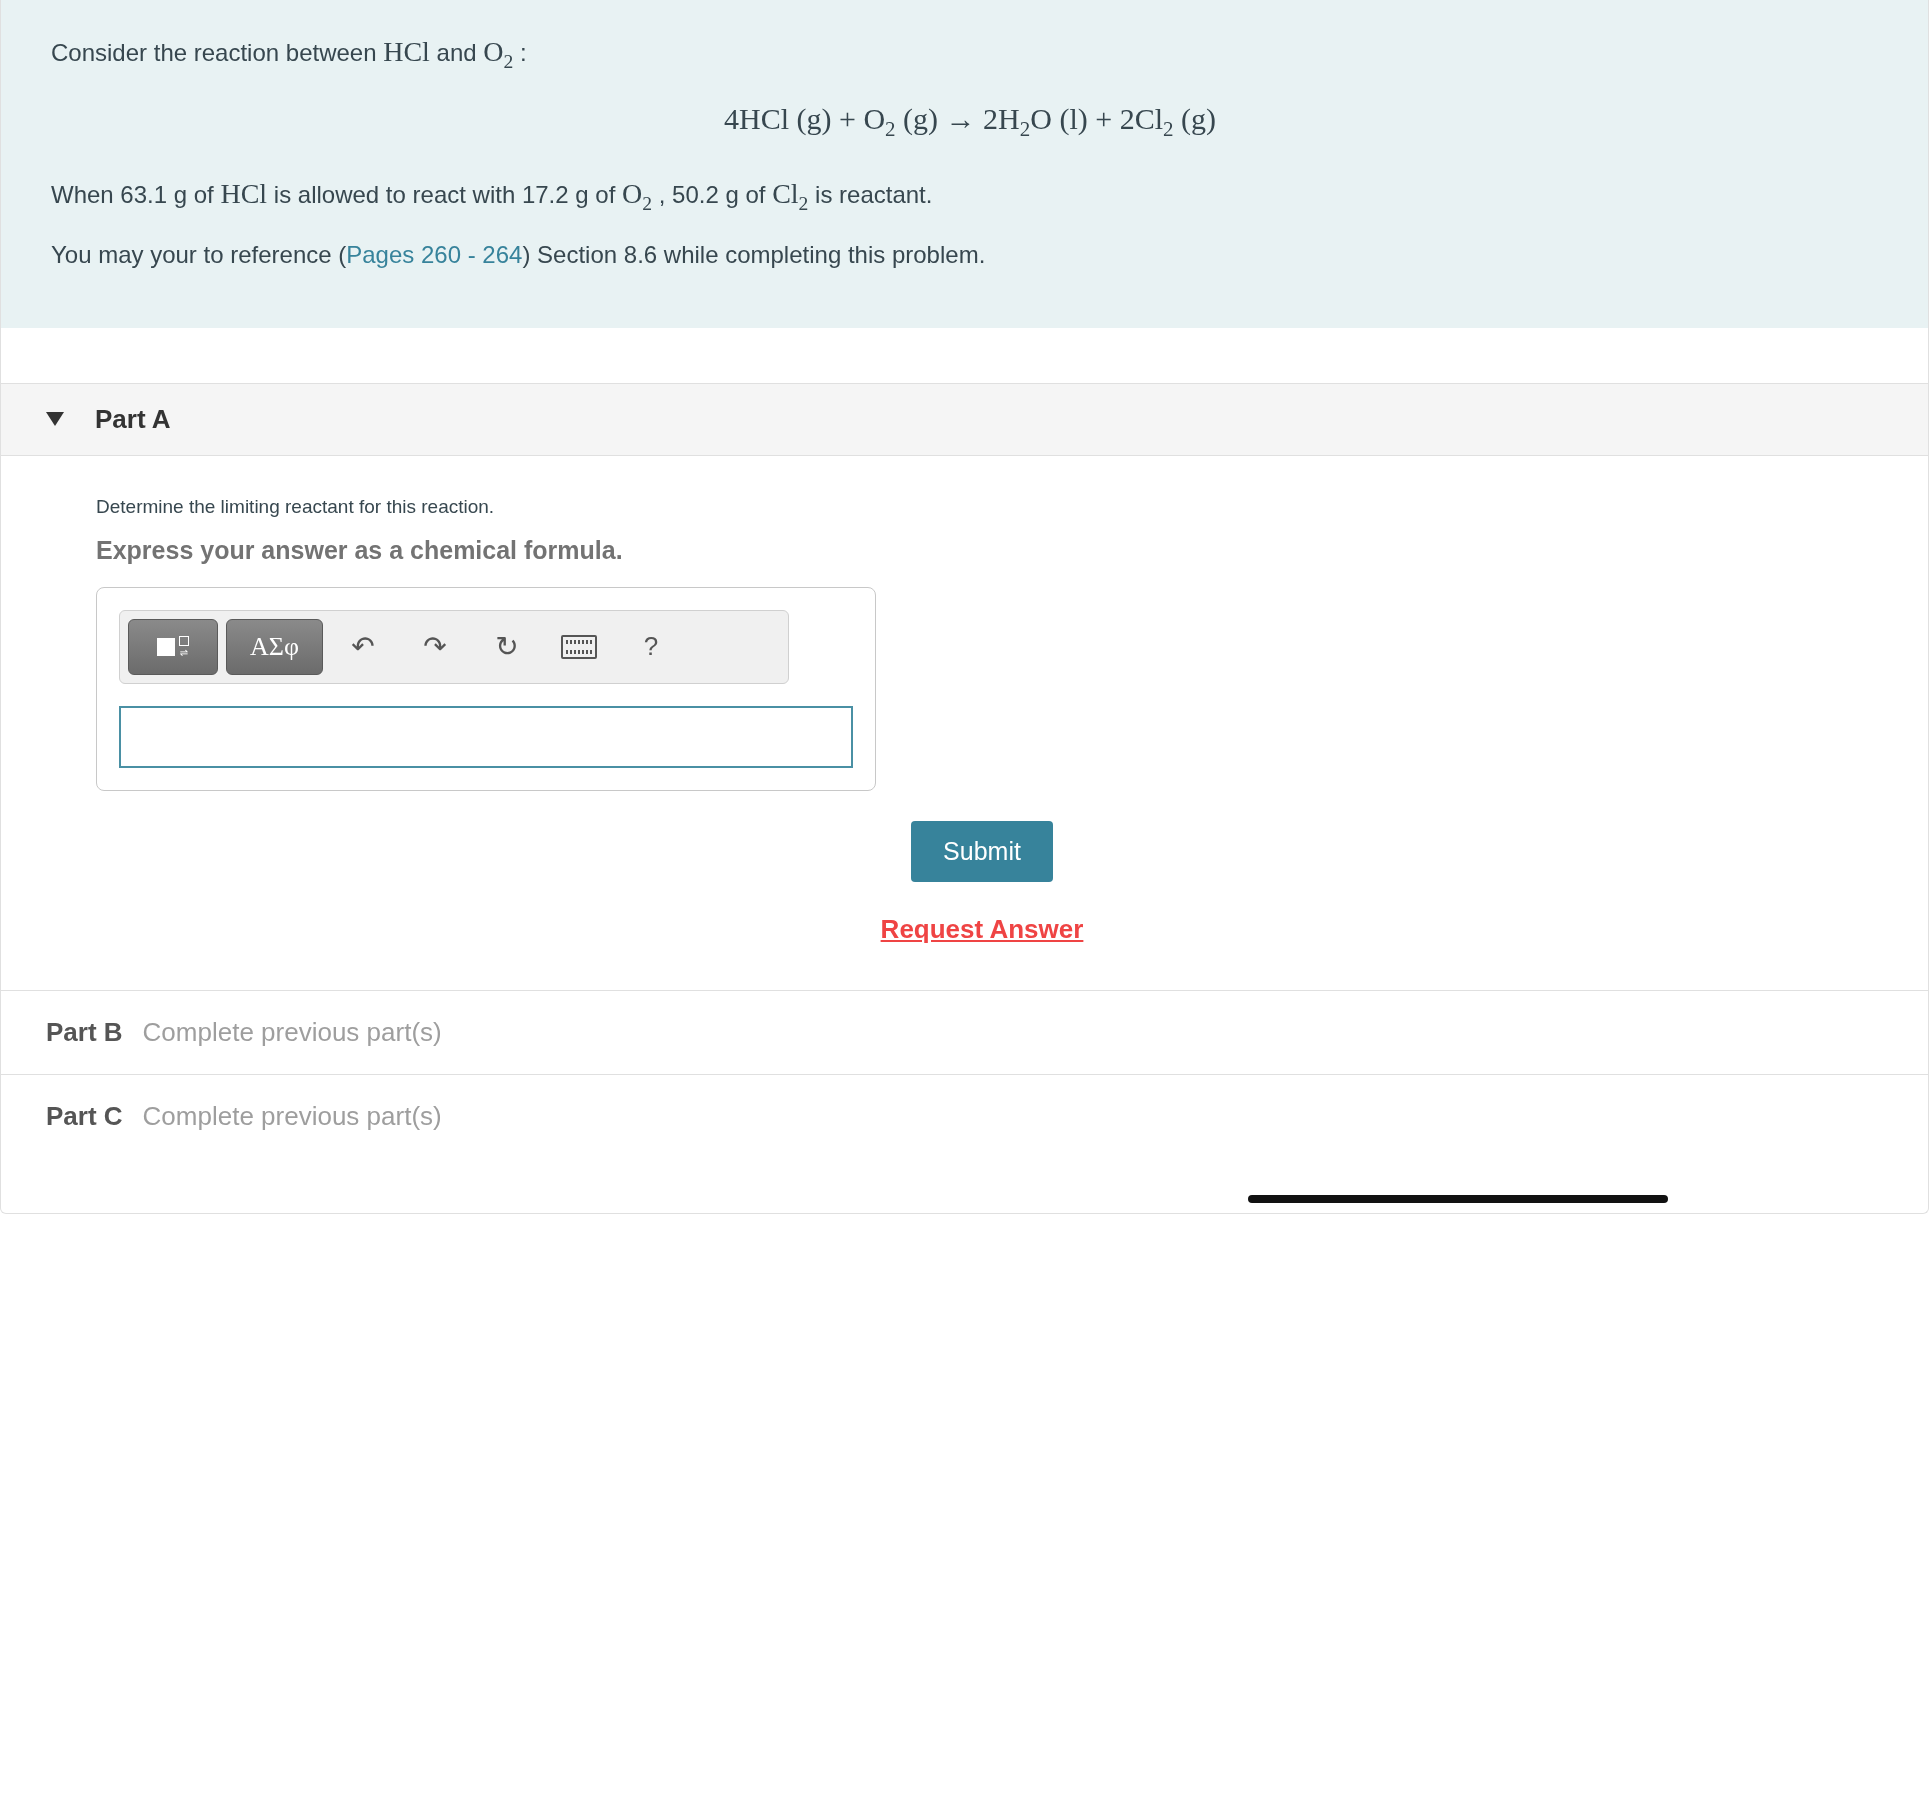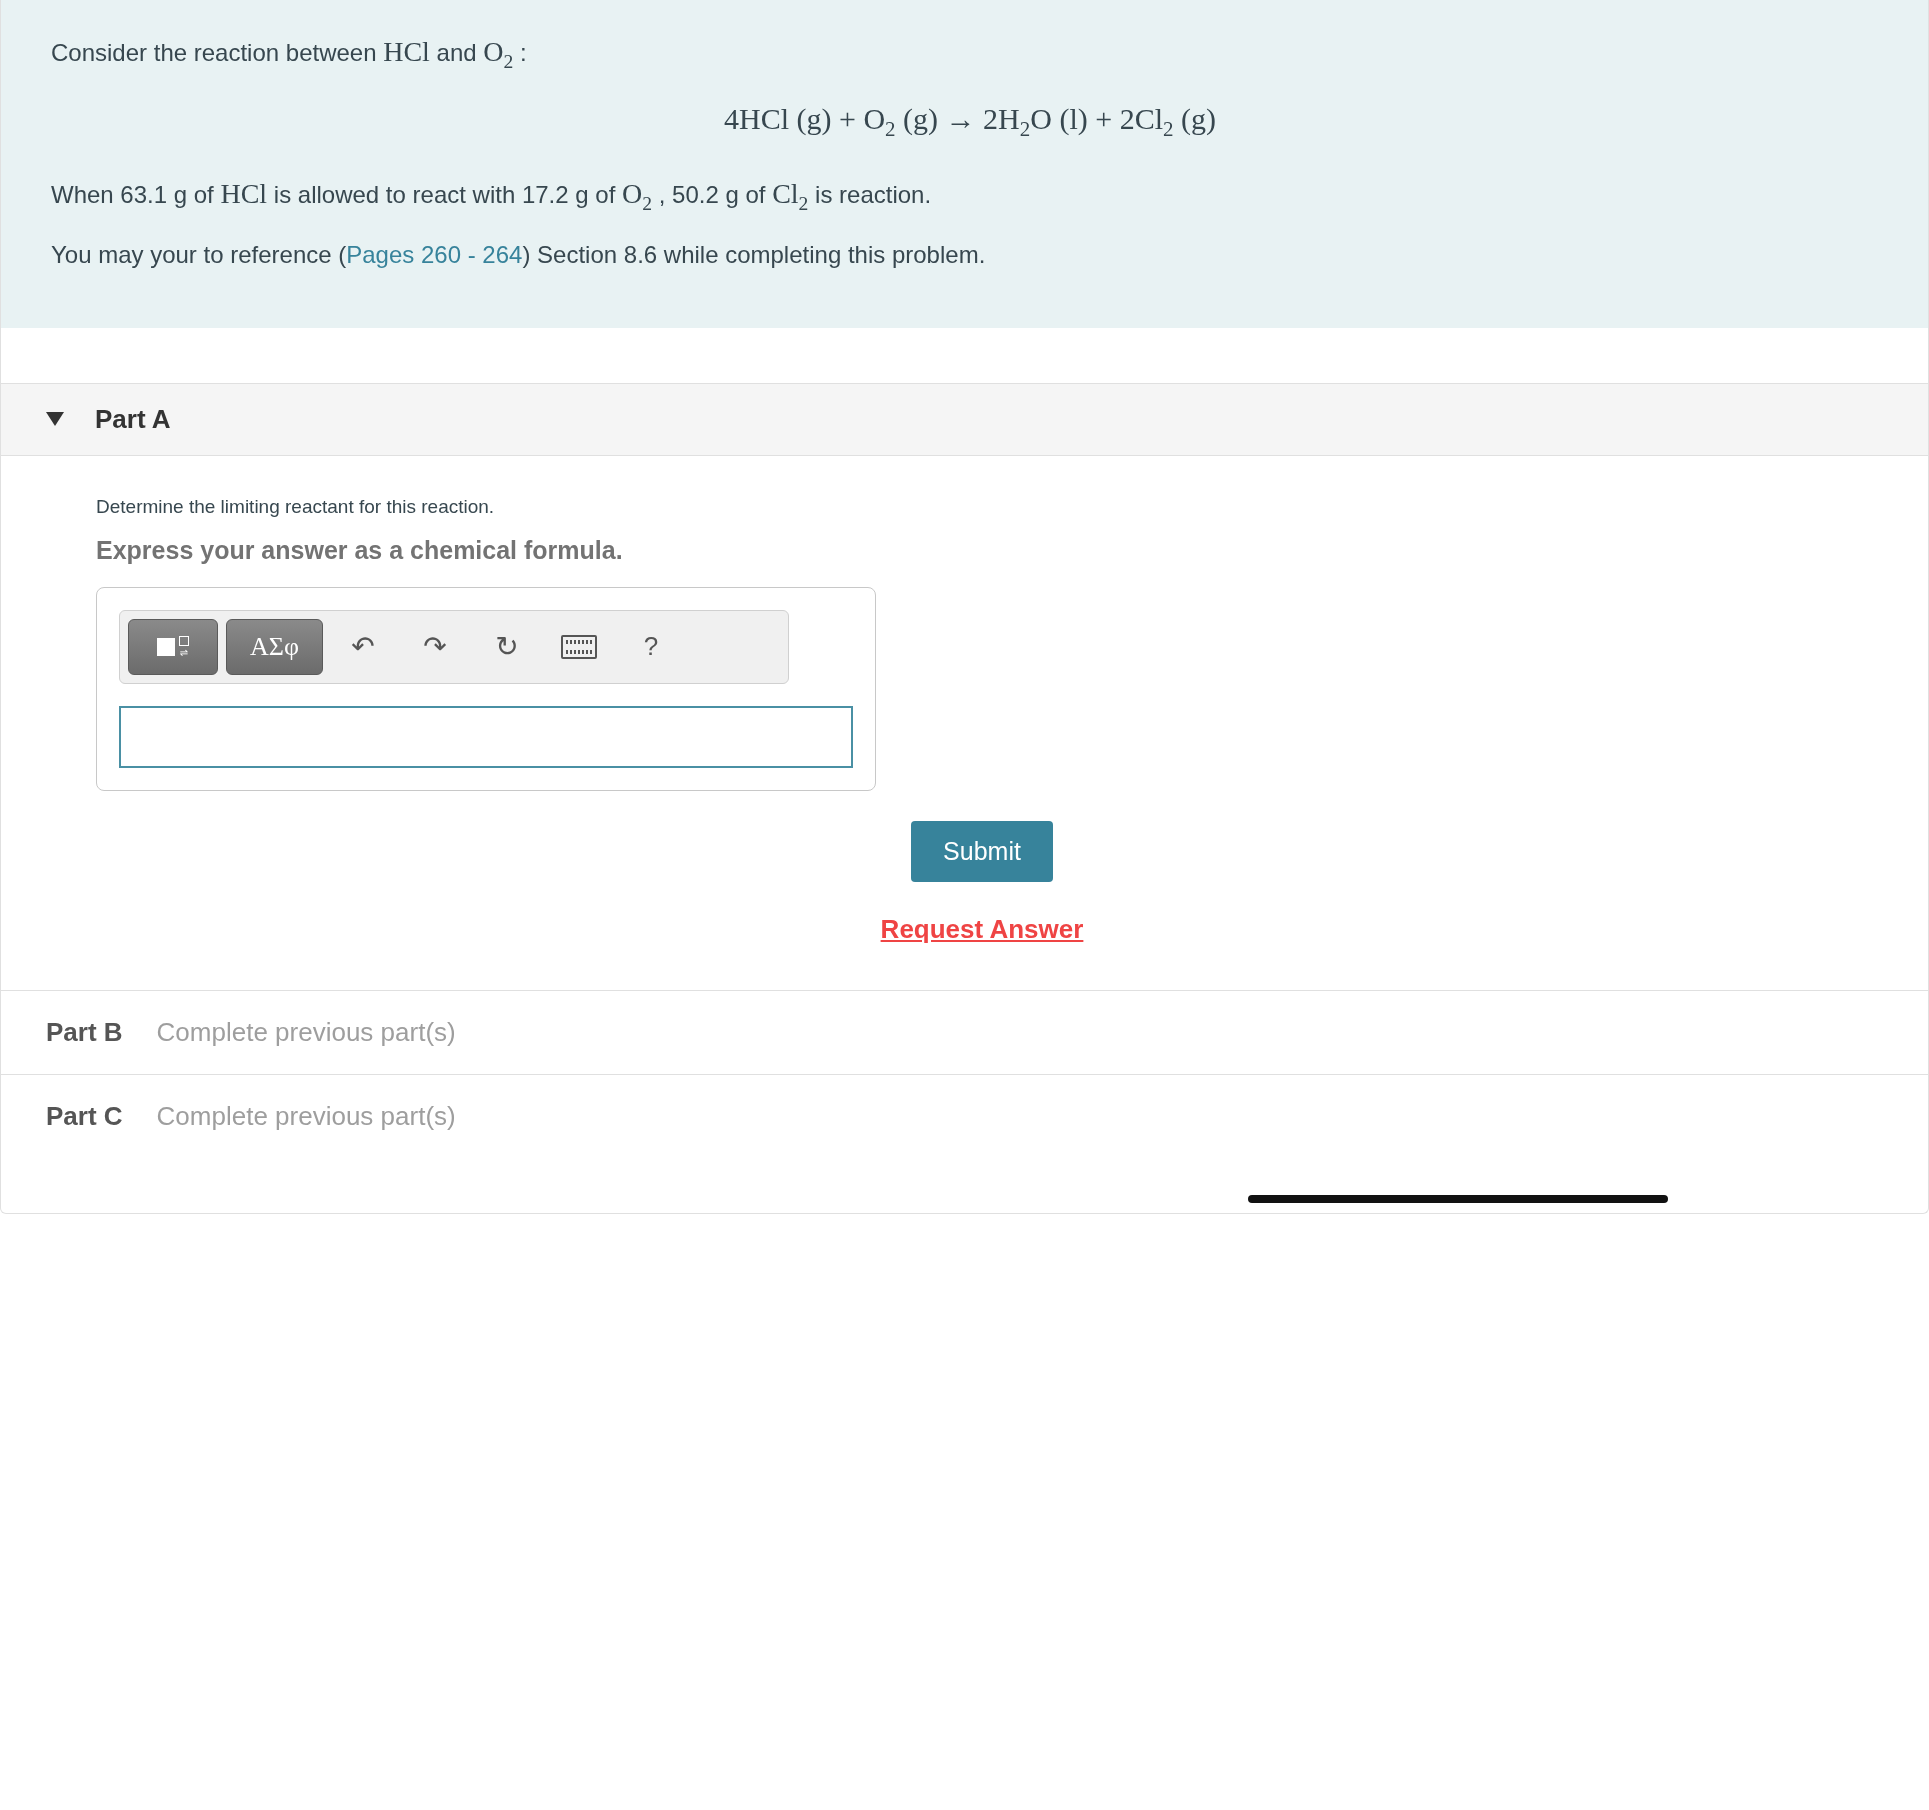--- a/index.html
+++ b/index.html
@@ -211,21 +211,21 @@
       text-decoration: underline;
       font-weight: 700;
       font-size: 26px;
       cursor: pointer;
     }
     .locked-part {
       display: flex;
       align-items: flex-end;
       border-top: 1px solid #e0e0e0;
       padding: 26px 45px;
-      gap: 34px;
+      gap: 20px;
     }
     .locked-label {
       font-weight: 700;
       font-size: 26px;
       color: #555;
     }
     .locked-msg {
       color: #9e9e9e;
       font-size: 26px;
     }
@@ -253,21 +253,21 @@
 <div class="container">
 
   <div class="problem-intro">
     <p>
       <span>Consider the reaction between </span><span class="chem">HCl</span><span> and </span><span class="chem"><span>O</span><span class="sub">2</span></span><span> :</span>
     </p>
     <div class="equation">
       <span>4HCl (g) + O</span><span class="sub">2</span><span> (g)  →  2H</span><span class="sub">2</span><span>O (l) + 2Cl</span><span class="sub">2</span><span> (g)</span>
     </div>
     <p>
-      <span>When 63.1 g of </span><span class="chem">HCl</span><span> is allowed to react with 17.2 g of </span><span class="chem"><span>O</span><span class="sub">2</span></span><span> , 50.2 g of </span><span class="chem"><span>Cl</span><span class="sub">2</span></span><span>  is reaction.</span>
+      <span>When 63.1 g of </span><span class="chem">HCl</span><span> is allowed to react with 17.2 g of </span><span class="chem"><span>O</span><span class="sub">2</span></span><span> , 50.2 g of </span><span class="chem"><span>Cl</span><span class="sub">2</span></span><span>  is reactant.</span>
     </p>
     <p>
       <span>You may your to reference (</span><span class="link">Pages 260 - 264</span><span>) Section 8.6 while completing this problem.</span>
     </p>
   </div>
 
   <div class="spacer"></div>
 
   <div class="part-header">
     <div class="caret-down"></div>

